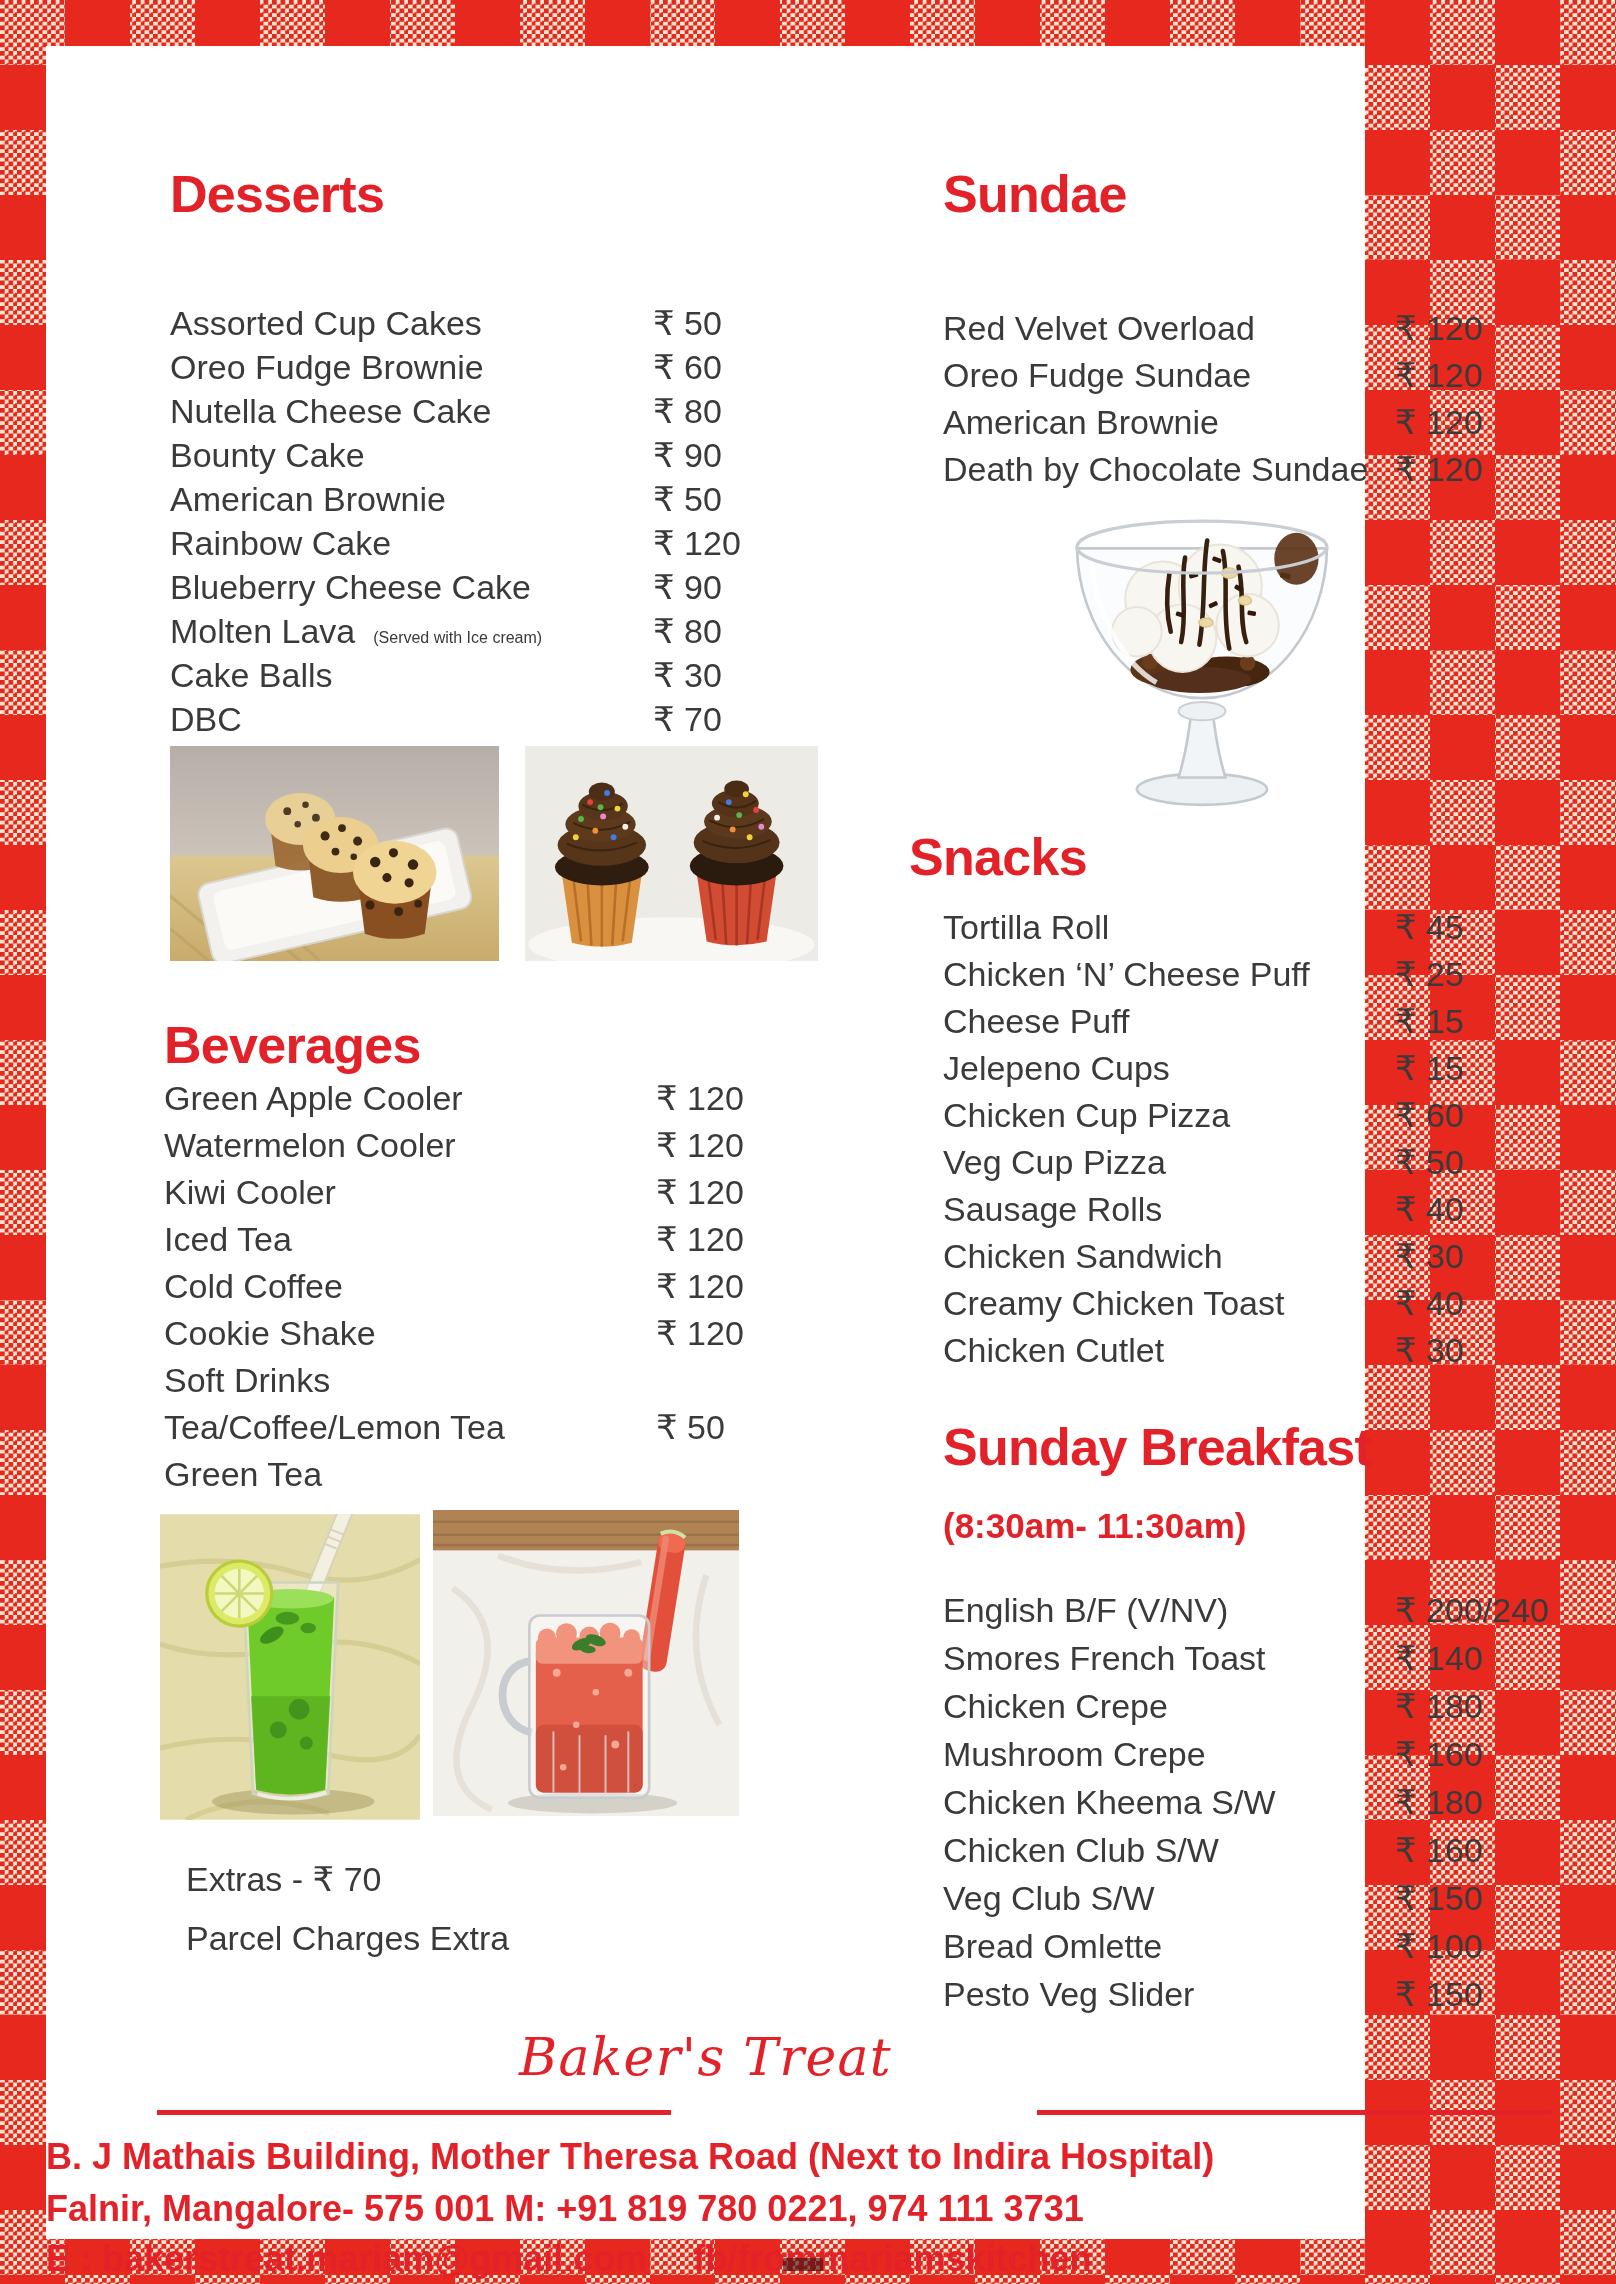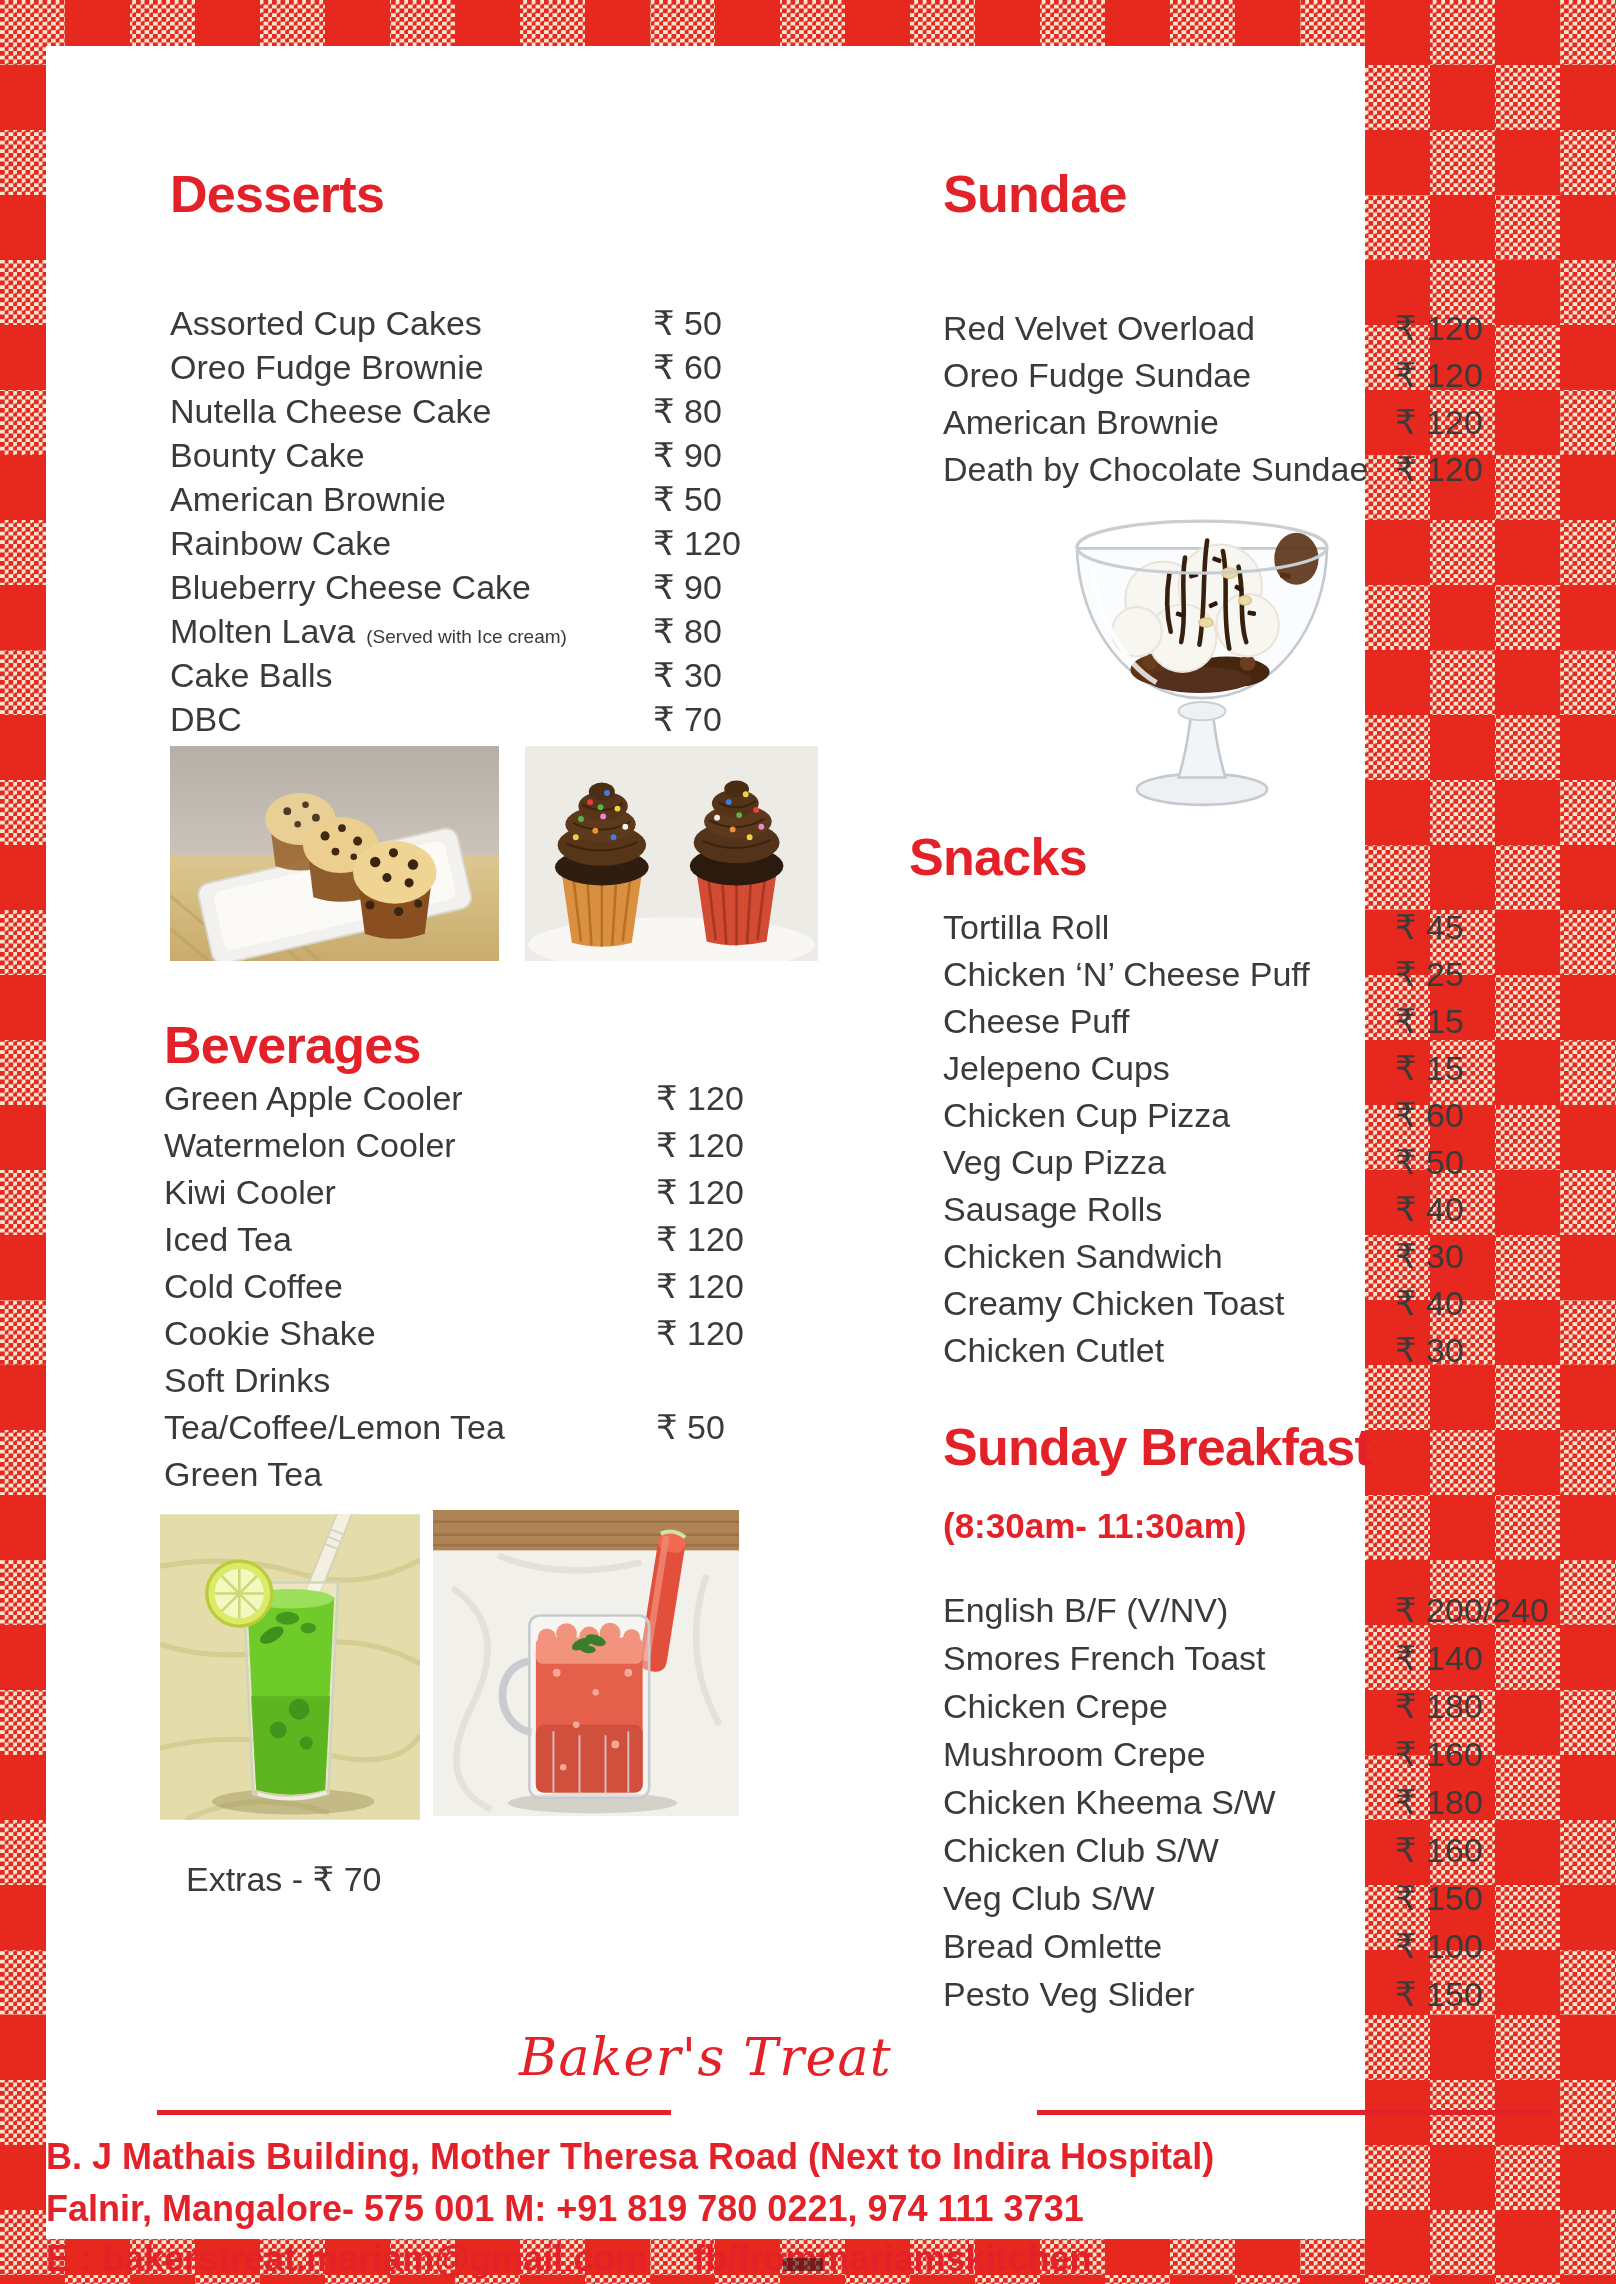--- a/index.html
+++ b/index.html
@@ -11,21 +11,21 @@
       conic-gradient(#e6281e 25%, transparent 0 50%, #e6281e 0 75%, transparent 0) 0 0/130px 130px,
       conic-gradient(#f4e4d0 25%, transparent 0 50%, #f4e4d0 0 75%, transparent 0) 0 0/8.5px 8.5px,
       #e6281e;
   }
   .content{position:absolute;left:46px;top:46px;width:1319px;height:2193px;background:#ffffff;}
   .h{position:absolute;font-weight:bold;font-size:52px;color:var(--red);letter-spacing:-0.7px;white-space:nowrap;}
   .sub{position:absolute;font-weight:bold;font-size:35px;color:var(--red);white-space:nowrap;}
   .list{position:absolute;}
   .row{position:relative;height:var(--rh);line-height:var(--rh);font-size:34px;color:var(--ink);white-space:nowrap;}
   .row .nm{vertical-align:baseline;}
-  .row .note{font-size:19px;margin-left:11px;color:var(--ink);}
+  .row .note{font-size:16px;margin-left:18px;color:var(--ink);}
   .row .pr{position:absolute;left:var(--px);top:0;}
   #list-desserts{left:124px;top:255px;--rh:44px;--px:483px;}
   #list-sundae{left:897px;top:259px;--rh:47px;--px:452px;}
   #list-beverages{left:118px;top:1029px;--rh:47px;--px:492px;}
   #list-snacks{left:897px;top:858px;--rh:47px;--px:452px;}
   #list-breakfast{left:897px;top:1540px;--rh:48px;--px:452px;}
   #h-desserts{left:124px;top:118px;}
   #h-sundae{left:897px;top:118px;}
   #h-beverages{left:118px;top:969px;}
   #h-snacks{left:863px;top:781px;}
@@ -432,20 +432,21 @@
             <path d="M185 340 V434"></path>
             <path d="M225 346 V438"></path>
             <path d="M265 346 V438"></path>
             <path d="M300 340 V434"></path>
           </g>
       </svg>
     </div>
 
     <div class="extras">
       <div>Extras - ₹ 70</div>
+      <div>Parcel Charges Extra</div>
     </div>
 
     <div class="rule" id="rule-left"></div>
     <div class="rule" id="rule-right"></div>
     <div class="brand">Baker's Treat</div>
 
     <div class="addr" id="addr1">B. J Mathais Building, Mother Theresa Road (Next to Indira Hospital)</div>
     <div class="addr" id="addr2">Falnir, Mangalore- 575 001 M: +91 819 780 0221, 974 111 3731</div>
     <div class="addr" id="addr3">
       <span>E : bakerstreat.mariam@gmail.com</span><span class="gap">fb/frommariamskitchen</span>

